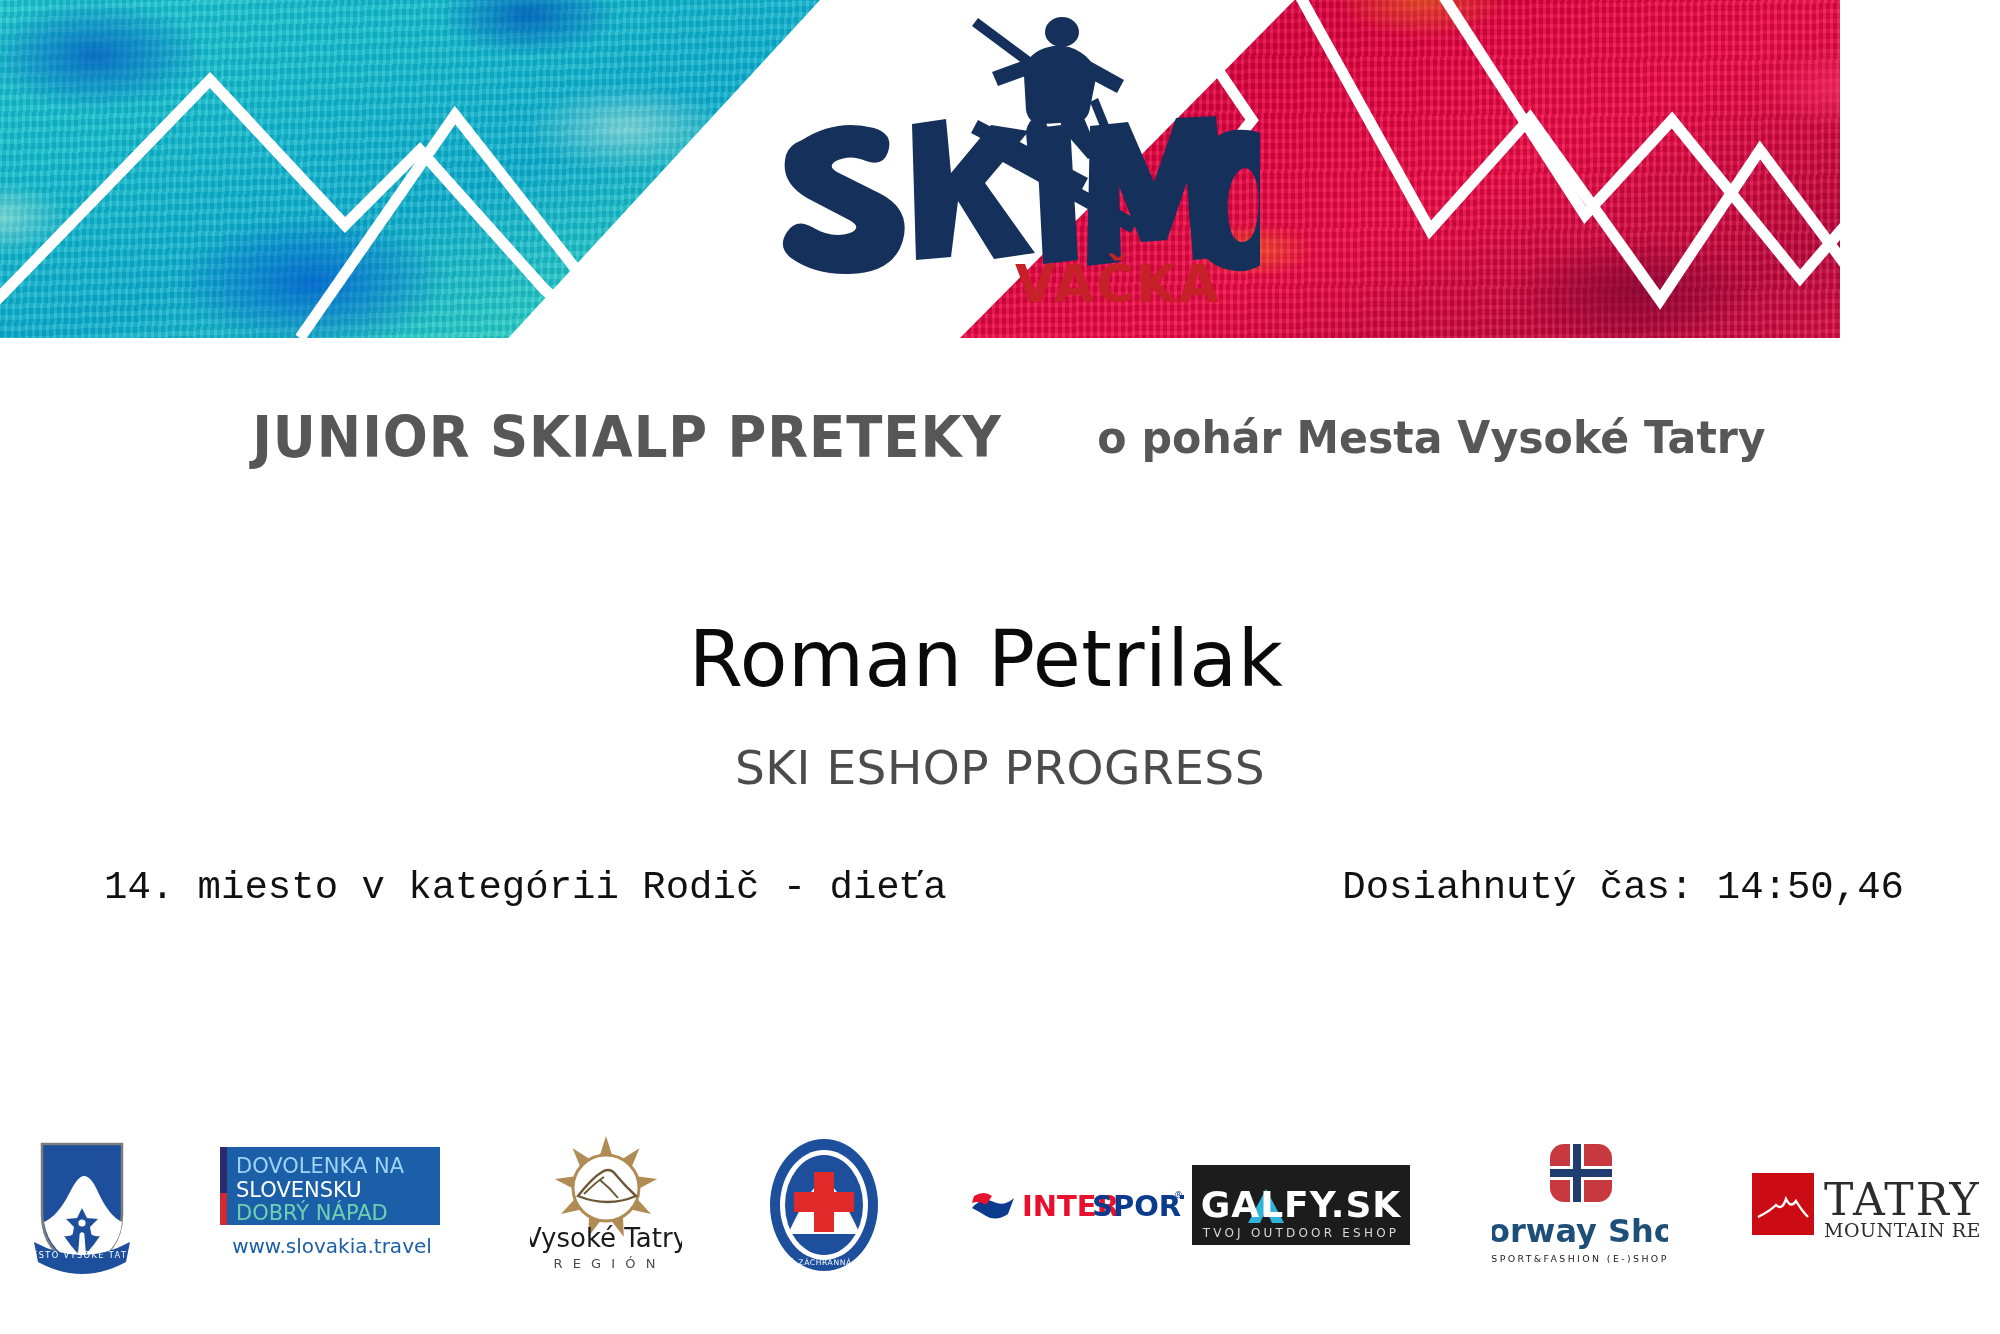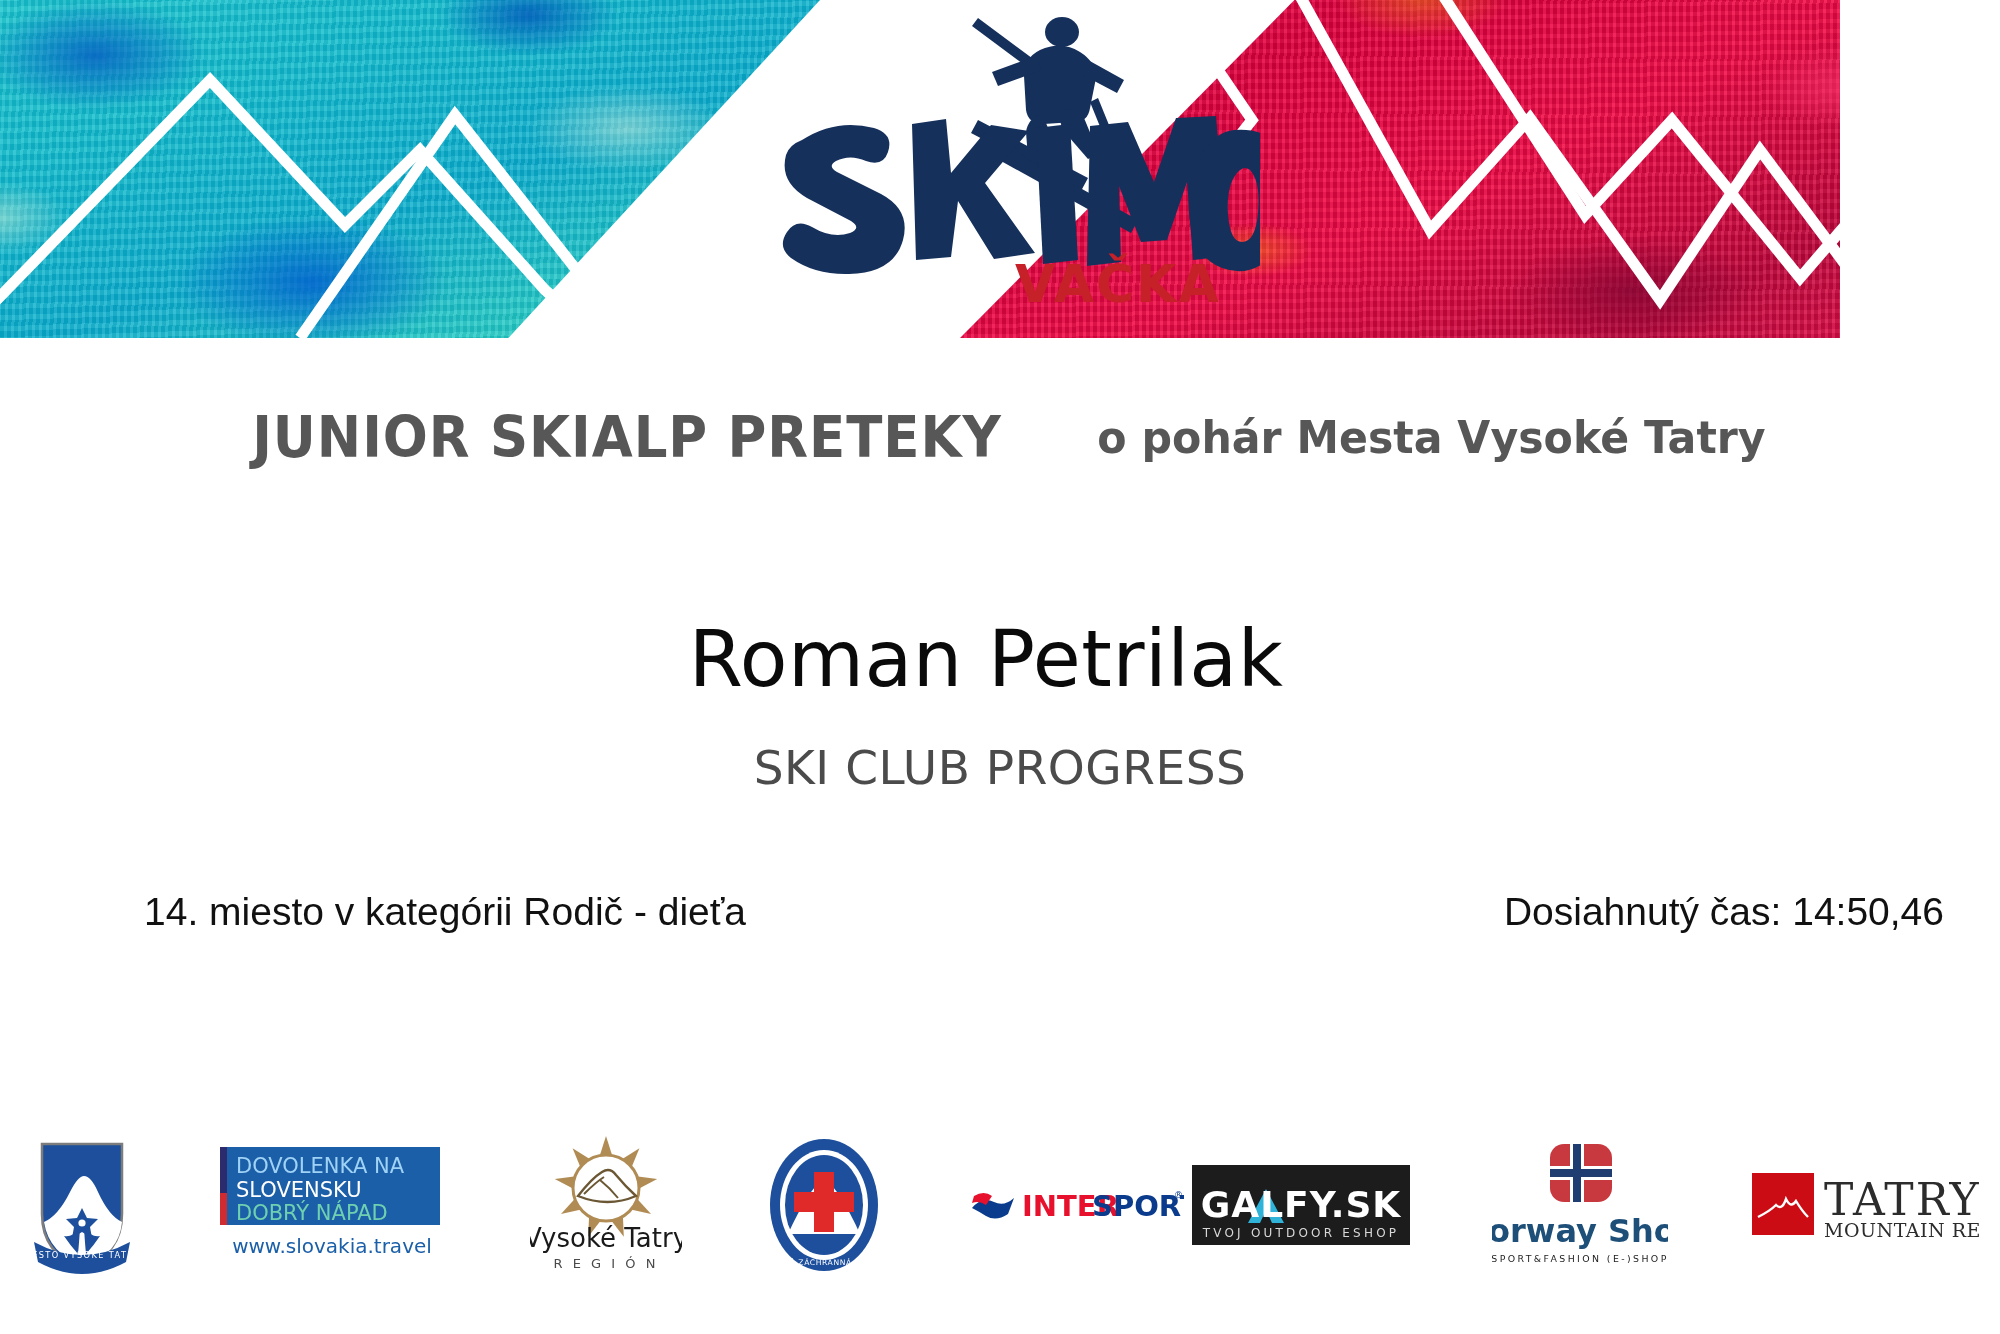--- a/index.html
+++ b/index.html
@@ -53,23 +53,23 @@
   .t-sub{font-family:"DejaVu Sans",sans-serif;font-weight:700;font-size:44px;color:#575757;
     display:inline-block;vertical-align:middle;margin-left:52px;transform:scaleX(.97);}
 
   
   .name{position:absolute;top:614px;left:0;width:1972px;text-align:center;
     font-family:"DejaVu Sans",sans-serif;font-weight:400;font-size:78px;color:#0a0a0a;letter-spacing:.5px;}
   .club{position:absolute;top:740px;left:0;width:2000px;text-align:center;
     font-family:"DejaVu Sans",sans-serif;font-weight:400;font-size:47px;color:#4b4b4b;letter-spacing:.5px;}
 
   
-  .result{position:absolute;top:890px;left:104px;width:1800px;display:flex;
+  .result{position:absolute;top:866px;left:104px;width:1800px;display:flex;
     justify-content:space-between;align-items:baseline;
-    font-family:Liberation Sans, sans-serif;font-weight:400;font-size:39px;color:#111;margin-left:40px;}
+    font-family:Liberation Mono, monospace;font-weight:400;font-size:39px;color:#111;}
 
   
   .sponsors{position:absolute;left:30px;top:1110px;width:1950px;height:190px;
     display:flex;align-items:center;justify-content:space-between;}
   .sp{flex:0 0 auto;display:flex;align-items:center;justify-content:center;}
   .sp svg{display:block;}
 </style>
 </head>
 <body>
 
@@ -133,21 +133,21 @@
       </svg>
     </div>
   </div>
 
   <div class="title-row">
     <span class="t-main">JUNIOR SKIALP PRETEKY</span>
     <span class="t-sub">o pohár Mesta Vysoké Tatry</span>
   </div>
 
   <div class="name">Roman Petrilak</div>
-  <div class="club">SKI CLUB PROGRESS</div>
+  <div class="club">SKI ESHOP PROGRESS</div>
 
   <div class="result">
     <span>14. miesto v kategórii Rodič - dieťa</span>
     <span>Dosiahnutý čas: 14:50,46</span>
   </div>
 
   <div class="sponsors">
 
     <div class="sp">
       <svg width="104" height="150" viewBox="0 0 104 150">

